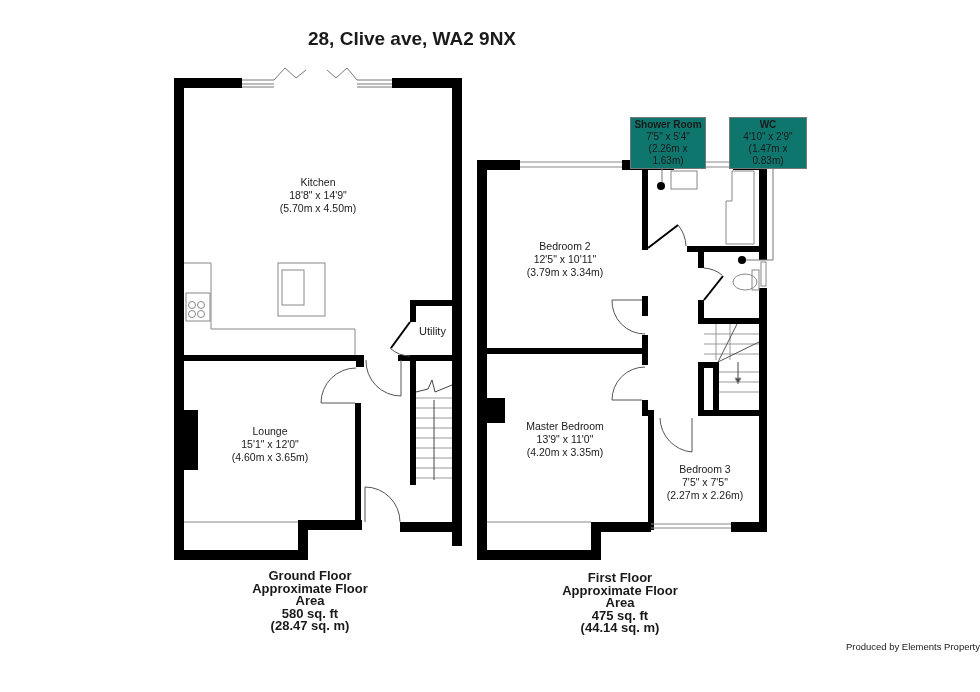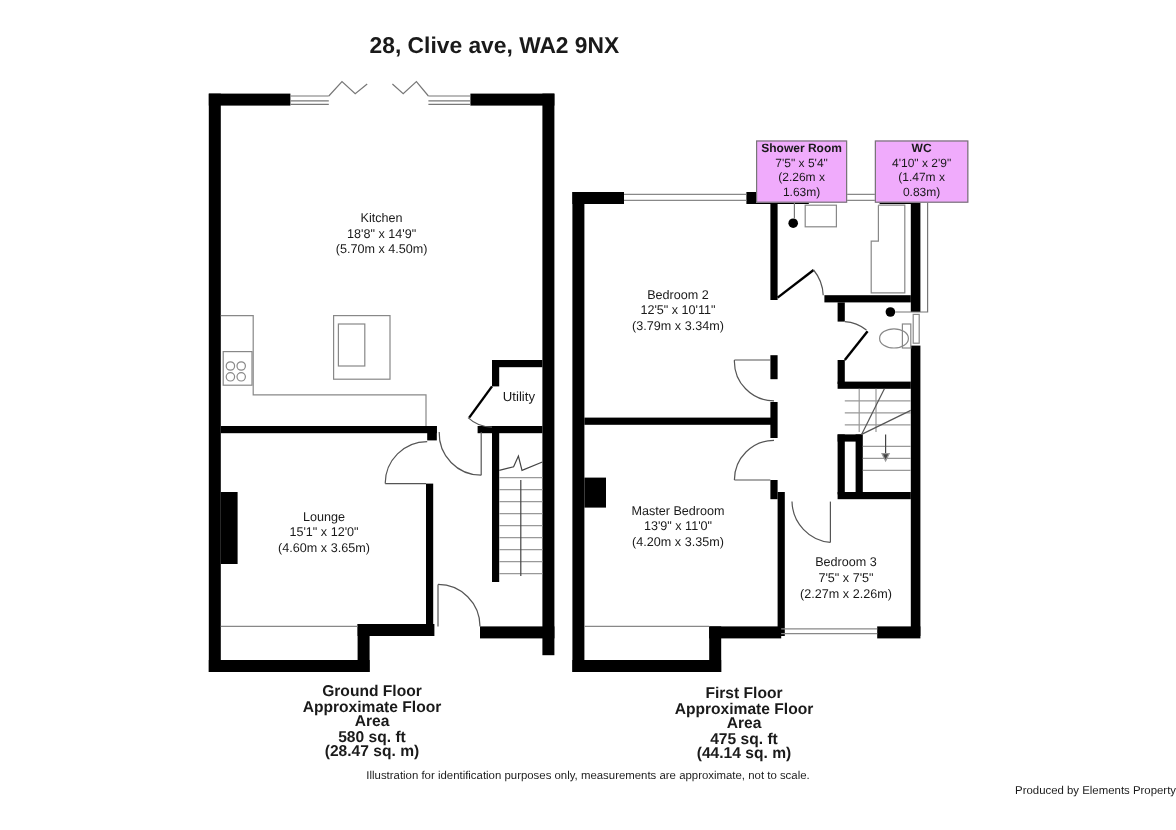--- a/index.html
+++ b/index.html
@@ -2,21 +2,21 @@
 <html><head>
 <meta charset="utf-8">
 <style>
   html, body { margin: 0; padding: 0; background: #ffffff; }
   body { width: 980px; height: 692px; position: relative; overflow: hidden; font-family: "Liberation Sans", sans-serif; color: #1a1a1a; }
   .title { position: absolute; left: 0; width: 824px; top: 28px; text-align: center; font-weight: bold; font-size: 19px; }
   svg.plan { position: absolute; left: 0; top: 0; }
   .lbl { position: absolute; text-align: center; font-size: 10.5px; line-height: 13px; }
   .lbl .nm { font-weight: normal; display: block; }
   .lbl span { display: block; }
-  .box { position: absolute; border: 1px solid #777; background: #f0abfc; text-align: center; font-size: 10px; line-height: 12px; padding: 1px 2px; }
+  .box { position: absolute; border: 1px solid #777; background: #0f766e; text-align: center; font-size: 10px; line-height: 12px; padding: 1px 2px; }
   .box .nm { font-weight: bold; display: block; }
   .box span { display: block; }
   .area { position: absolute; text-align: center; font-weight: bold; font-size: 13px; line-height: 12.5px; }
   .area span { display: block; }
   .footer { position: absolute; left: 0; width: 980px; text-align: center; }
   .footer .gross { font-weight: bold; font-size: 14px; display: block; }
   .footer .disc { font-size: 9.5px; display: block; margin-top: 2px; }
   .footer .prod { font-size: 9.5px; display: block; margin-top: 2px; text-align: right; }
   .utility { position: absolute; font-weight: normal; font-size: 11px; }
 </style>
@@ -235,15 +235,14 @@
   <span>(28.47 sq. m)</span>
 </div>
 <div class="area" style="left:550px;top:572px;width:140px;">
   <span>First Floor</span>
   <span>Approximate Floor Area</span>
   <span>475 sq. ft</span>
   <span>(44.14 sq. m)</span>
 </div>
 
 <div class="footer" style="top:639px;">
-  <span class="disc">Illustration for identification purposes only, measurements are approximate, not to scale.</span>
   <span class="prod">Produced by Elements Property</span>
 </div>
 
 </body></html>

